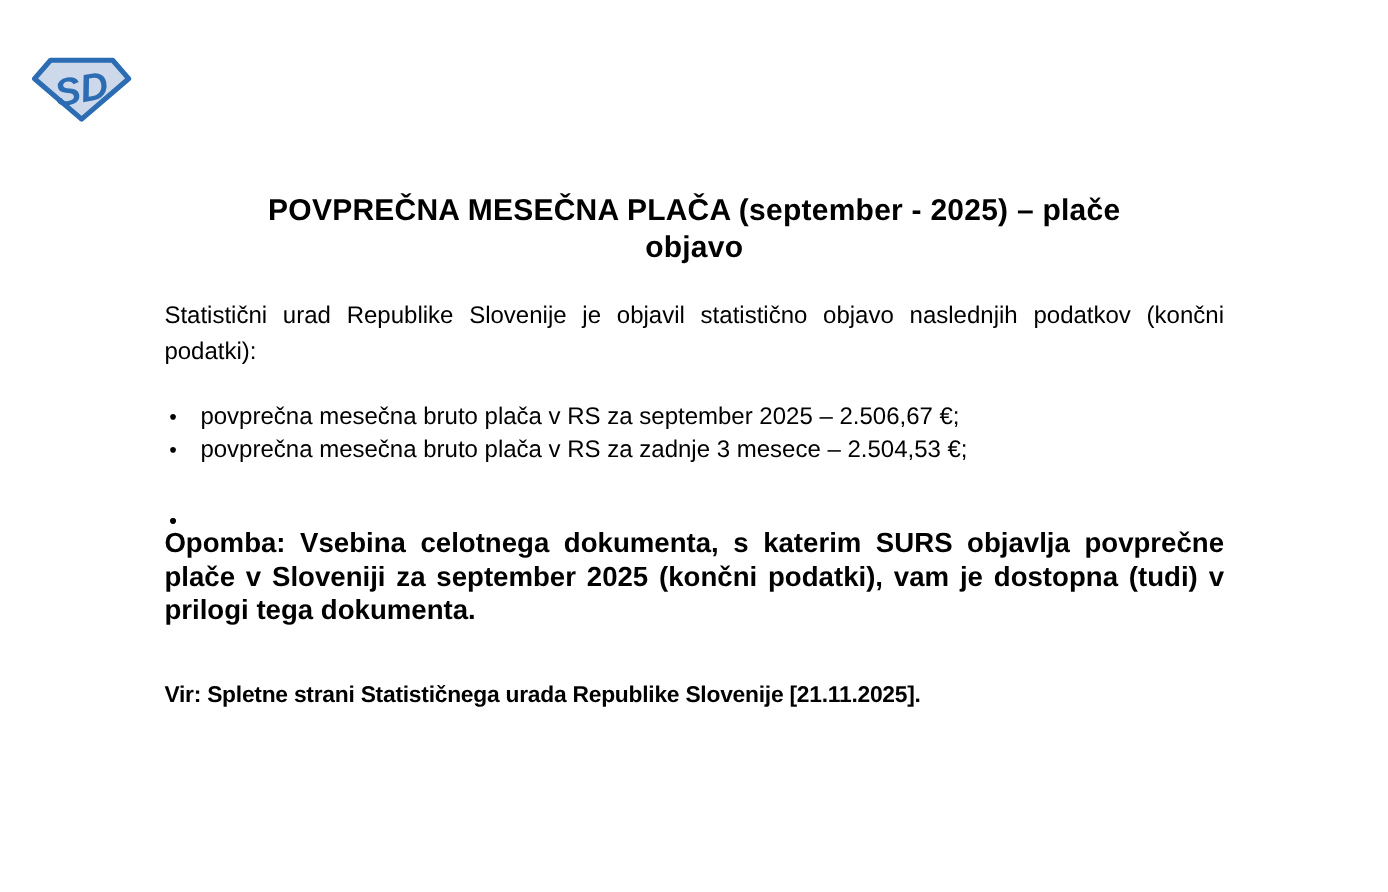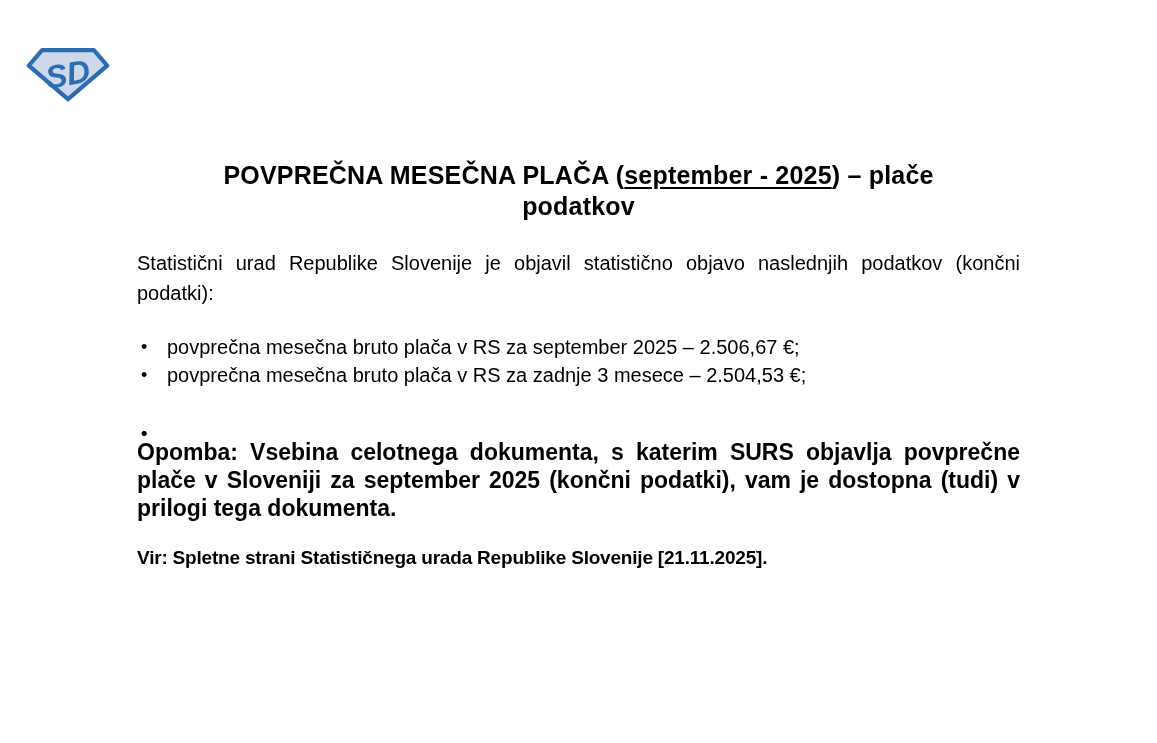--- a/index.html
+++ b/index.html
@@ -34,21 +34,20 @@
   }
   .doc-title {
     margin-top: 160px;
     text-align: center;
     font-size: 25px;
     line-height: 31px;
     font-weight: bold;
     letter-spacing: 0.2px;
   }
   .doc-title .underlined {
-    text-decoration: underline;
     text-decoration-thickness: 2px;
     text-underline-offset: 3px;
   }
   .intro {
     margin-top: 26px;
     font-size: 20px;
     line-height: 30px;
     text-align: justify;
   }
   .bullet-group { margin-top: 25px; }
@@ -66,42 +65,42 @@
     font-size: 18px;
   }
   .note {
     margin-top: 49px;
     font-size: 23px;
     line-height: 28px;
     font-weight: bold;
     text-align: justify;
   }
   .source {
-    margin-top: 23px;
+    margin-top: 45px;
     font-size: 19px;
     line-height: 26px;
     font-weight: bold;
     letter-spacing: -0.2px;
   }
 </style>
 </head>
 <body>
 
 <div class="logo">
   <svg viewBox="0 0 120 80">
     <polygon class="logo-shape" points="4,28 23,6 97,6 116,28 60,76" fill="#cdd9eb"></polygon>
     <text class="logo-letters" x="60" y="56" font-size="46" text-anchor="middle" transform="rotate(-10 60 42)" fill="#2b6cb3">SD</text>
   </svg>
 </div>
 
 <div class="content">
 
   <div class="doc-title">
     <div><span>POVPREČNA MESEČNA PLAČA (</span><span class="underlined">september - 2025</span><span>) – plače</span></div>
-    <div>podatkov</div>
+    <div>objavo</div>
   </div>
 
   <p class="intro">Statistični urad Republike Slovenije je objavil statistično objavo naslednjih podatkov (končni podatki):</p>
 
   <div class="bullet-group">
     <div class="bullet-row">
       <span class="bullet-marker">•</span>
       <span>povprečna mesečna bruto plača v RS za september 2025 – 2.506,67 €;</span>
     </div>
     <div class="bullet-row">

